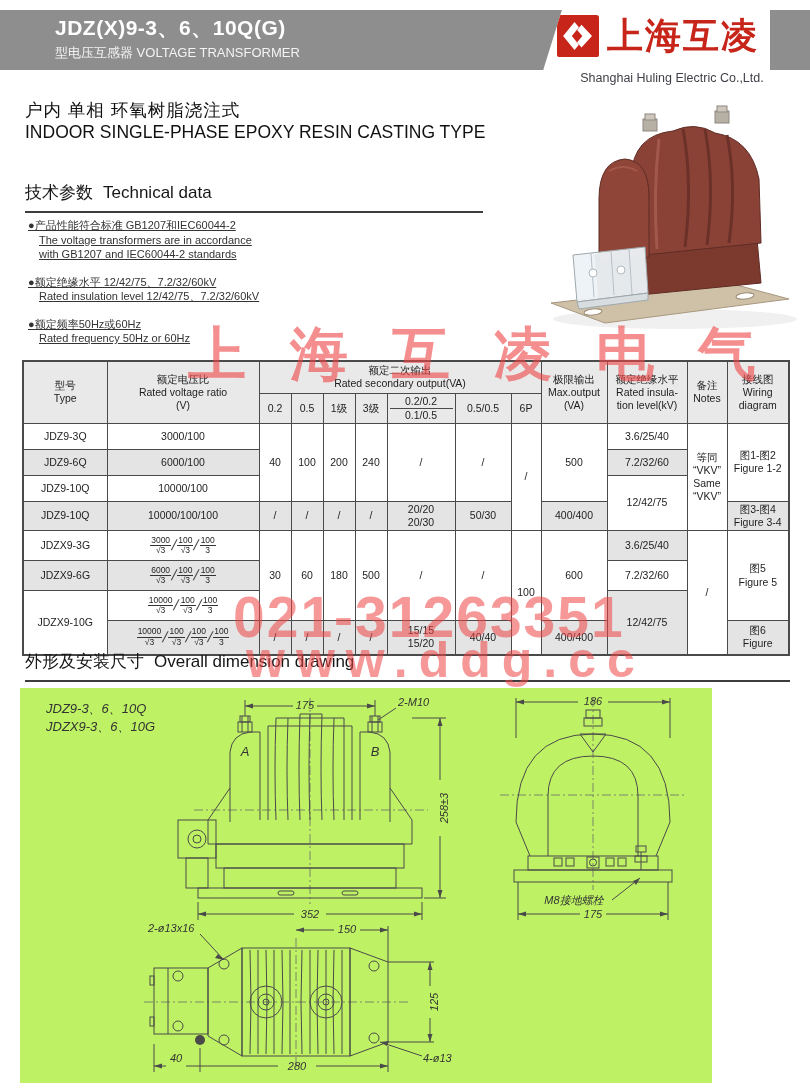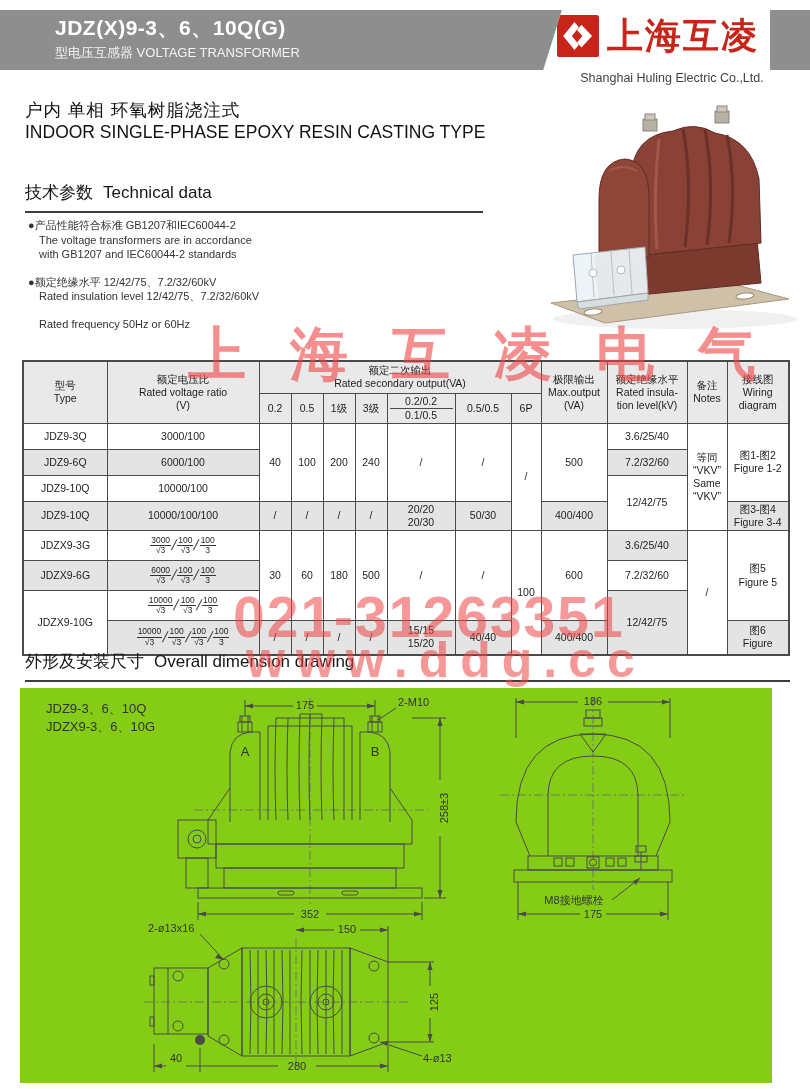--- a/index.html
+++ b/index.html
@@ -17,41 +17,41 @@
   .logo-en{left:541px;top:71px;width:262px;font-size:12.5px;color:#3f3f47;text-align:center;white-space:nowrap;}
   .gray-tab{left:770px;top:10px;width:40px;height:52px;background:#8e8e8e;border-radius:0 0 0 14px;}
   
   .intro-cn{left:25px;top:98px;font-size:17.5px;color:#111;letter-spacing:1px;}
   .intro-en{left:25px;top:122px;font-size:17.5px;color:#111;}
   .h2{font-size:17px;color:#161616;border-bottom:2px solid #3d3d3d;padding-bottom:7px;}
   .h2 .en{margin-left:10px;}
   .tech-h{left:25px;top:181px;width:458px;}
   .dim-h{left:25px;top:650px;width:765px;}
   .bullets{left:28px;top:218px;width:420px;font-size:11px;line-height:14.5px;color:#333;}
-  .bullet{margin-bottom:13px;}
+  .bullet{margin-bottom:13px;text-decoration:underline;}
   .bullet .en{padding-left:11px;}
   
   table.spec{border-collapse:collapse;table-layout:fixed;width:766px;font-size:10.5px;color:#1d1d1d;
              text-align:center;background:#fff;border:2px solid #4a4a4a;}
   .spec th,.spec td{border:1px solid #4a4a4a;padding:1px 2px;line-height:1.25;font-weight:normal;overflow:hidden;}
   .hd{background:#e9e9e9;}
   .sh{background:#e4e4e4;}
   .splitTop{display:block;border-bottom:1px solid #4a4a4a;}
   .splitBot{display:block;}
   .fr{display:inline-block;vertical-align:middle;text-align:center;font-size:8.5px;line-height:1.1;}
   .fr .ft{display:block;border-bottom:1px solid #333;padding:0 1px;}
   .fr .fb{display:block;}
   .frs{display:inline-block;margin:0 1px;font-size:15px;color:#444;transform:skewX(-14deg);vertical-align:middle;}
   
   .wm{color:#ef4444;font-weight:bold;white-space:nowrap;pointer-events:none;z-index:40;}
   .wm-brand{left:188px;top:316px;font-size:58px;letter-spacing:44px;opacity:.6;}
   .wm-phone{left:233px;top:584px;font-size:57px;letter-spacing:2px;opacity:.55;}
   .wm-site{left:246px;top:631px;font-size:50px;letter-spacing:11px;opacity:.55;}
   
-  .panel{left:20px;top:688px;width:752px;height:395px;background:#84cc16;}
+  .panel{left:20px;top:688px;width:692px;height:395px;background:#bef264;font-style:italic;}
   .models{left:26px;top:12px;font-size:13px;color:#333;line-height:18px;}
   svg text{font-family:"Liberation Sans","DejaVu Sans",sans-serif;}
   .dt{font-size:11px;fill:#333;}
   .ln{stroke:#4a4a4a;stroke-width:1;fill:none;}
   .cl{stroke:#6a6a6a;stroke-width:.8;fill:none;stroke-dasharray:9 3 2 3;}
   .ar{fill:#4a4a4a;stroke:none;}
 </style>
 </head>
 <body>
 
@@ -79,20 +79,21 @@
   <div class="bullet">
     <div>●产品性能符合标准 GB1207和IEC60044-2</div>
     <div class="en">The voltage transformers are in accordance</div>
     <div class="en">with GB1207 and IEC60044-2 standards</div>
   </div>
   <div class="bullet">
     <div>●额定绝缘水平 12/42/75、7.2/32/60kV</div>
     <div class="en">Rated insulation level 12/42/75、7.2/32/60kV</div>
   </div>
   <div class="bullet">
+    <div>●额定频率50Hz或60Hz</div>
     <div class="en">Rated frequency 50Hz or 60Hz</div>
   </div>
 </div>
 
 <svg class="abs" style="left:533px;top:105px" width="272" height="232" viewBox="0 0 272 232">
   <ellipse cx="142" cy="214" rx="122" ry="10" fill="rgba(0,0,0,0.06)"></ellipse>
   <polygon points="18,198 196,178 256,194 72,218" fill="#cfc0a8" stroke="#a8977e" stroke-width="1"></polygon>
   <ellipse cx="212" cy="191" rx="9" ry="3" fill="#fff" stroke="#9d8d75" transform="rotate(-6 212 191)"></ellipse>
   <ellipse cx="60" cy="207" rx="9" ry="3" fill="#fff" stroke="#9d8d75" transform="rotate(-6 60 207)"></ellipse>
   <polygon points="62,150 224,134 228,178 66,194" fill="#7c3a2e" stroke="#5e2c24"></polygon>

